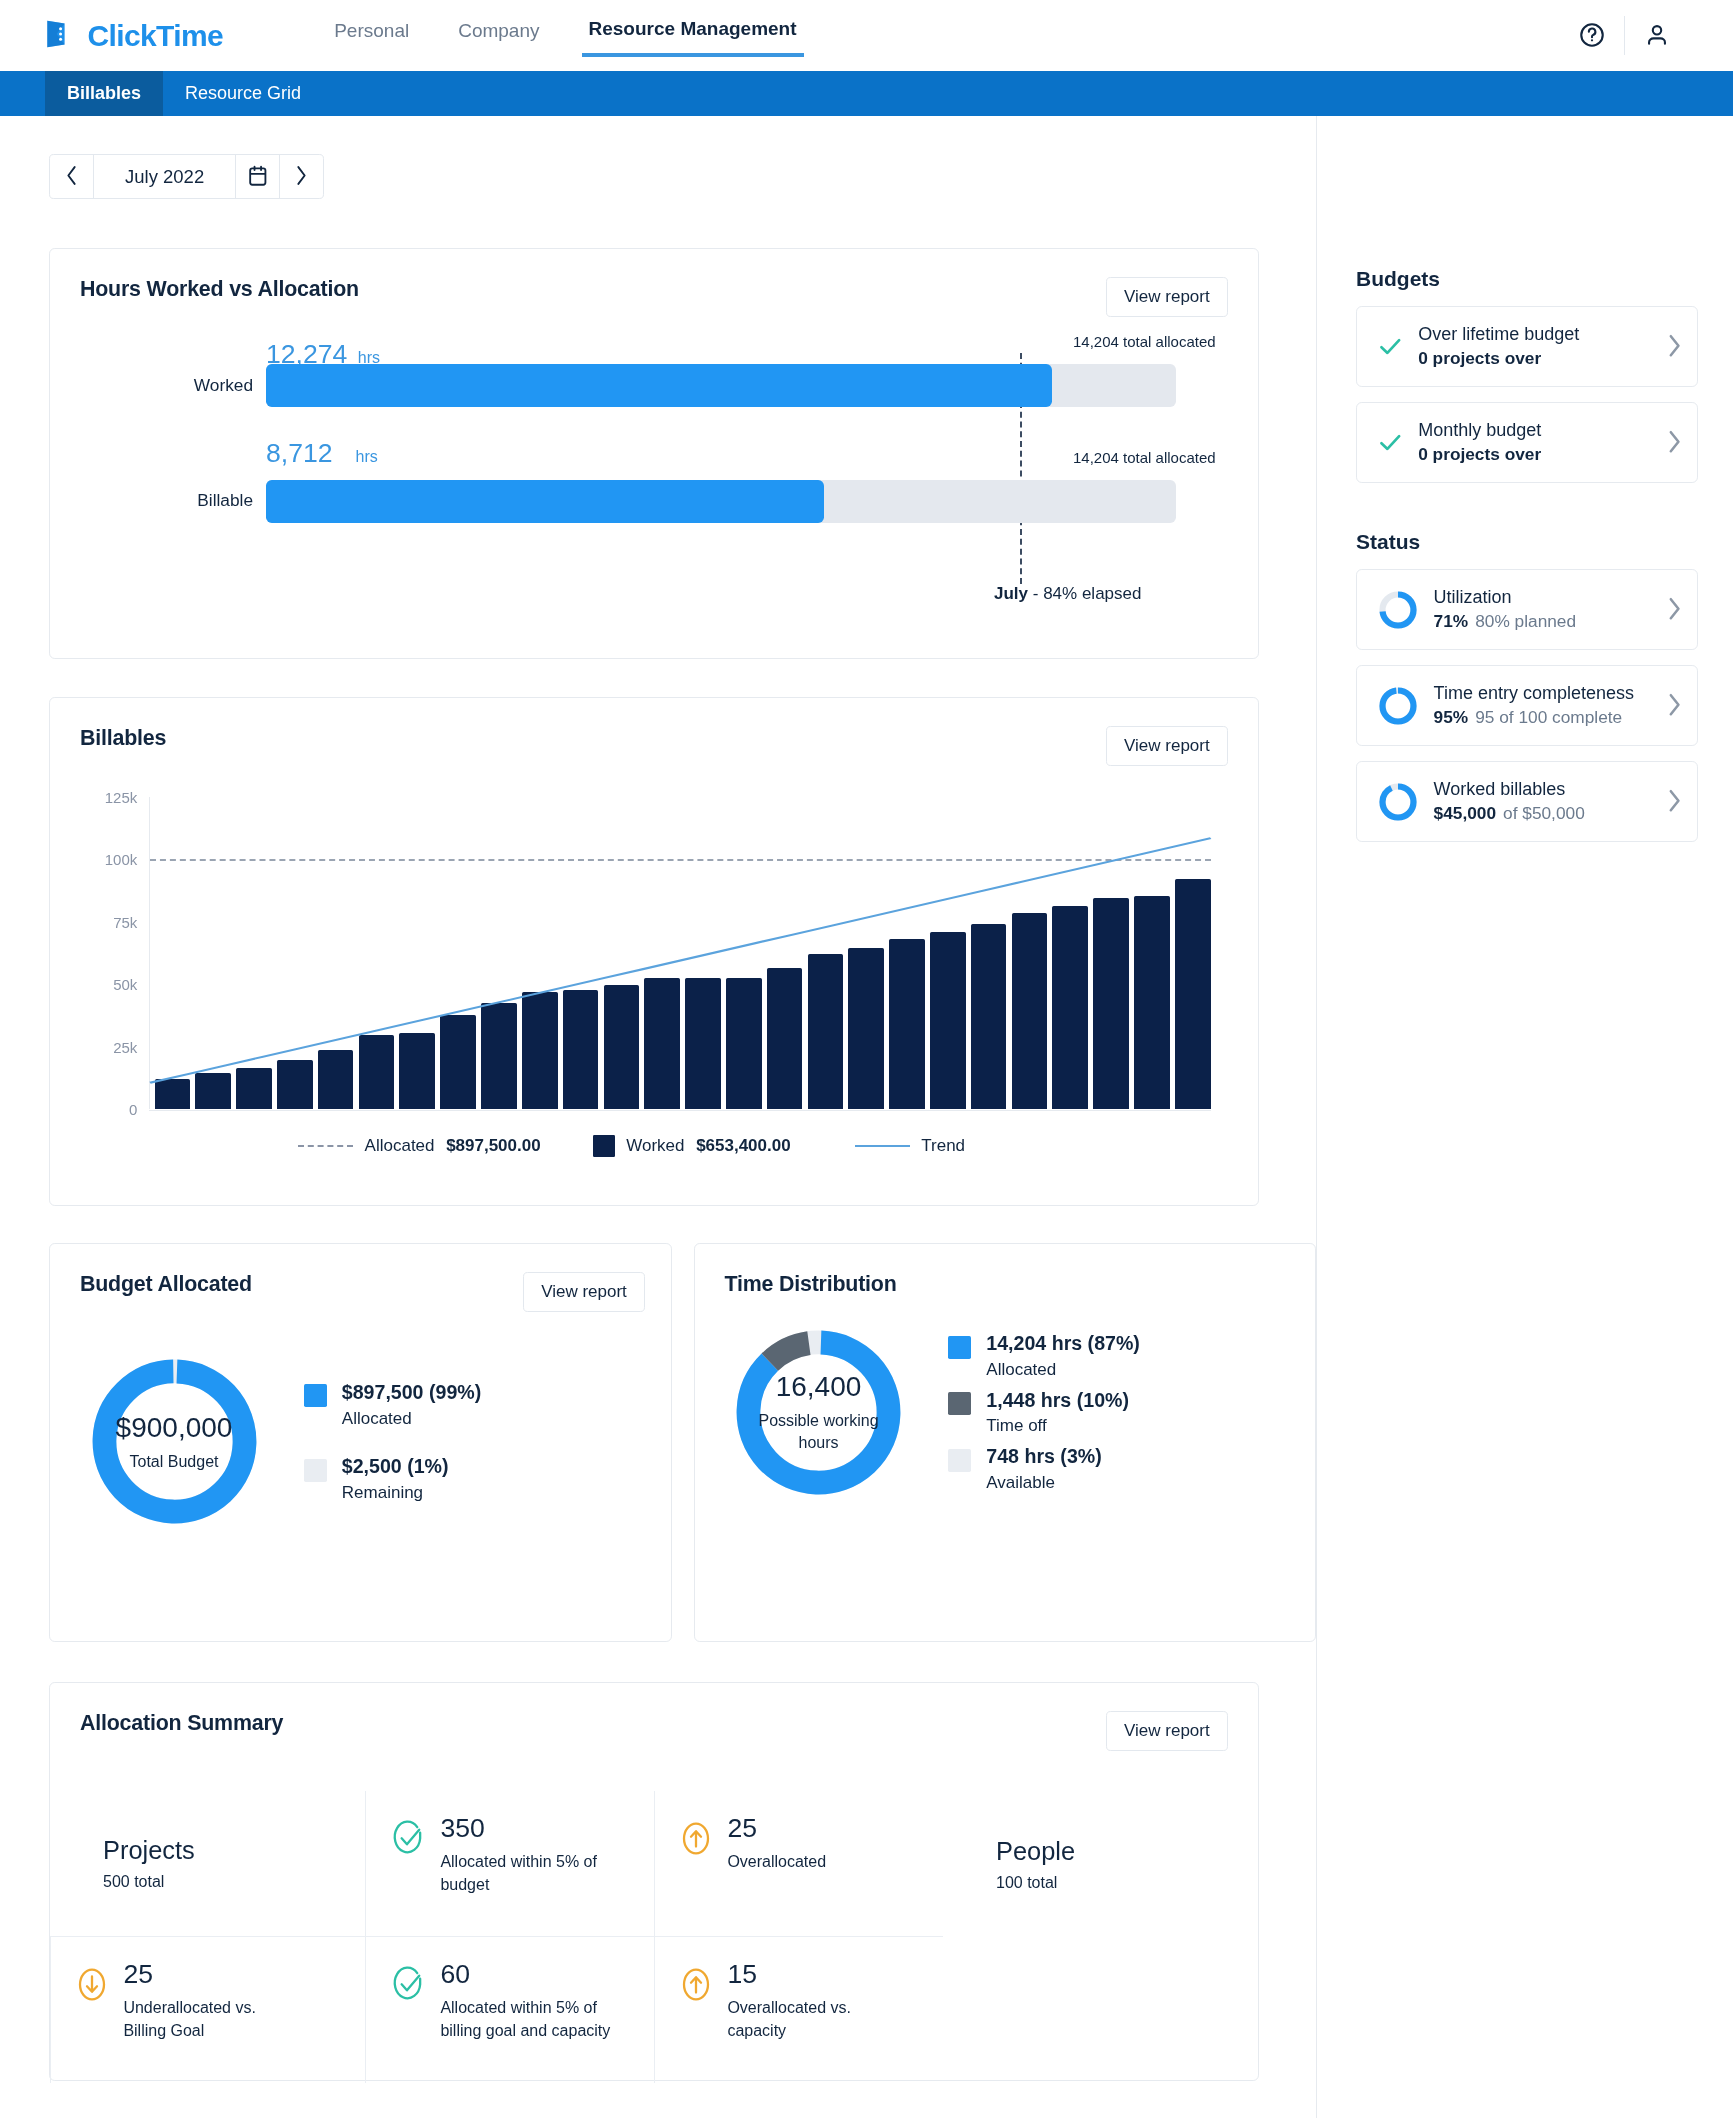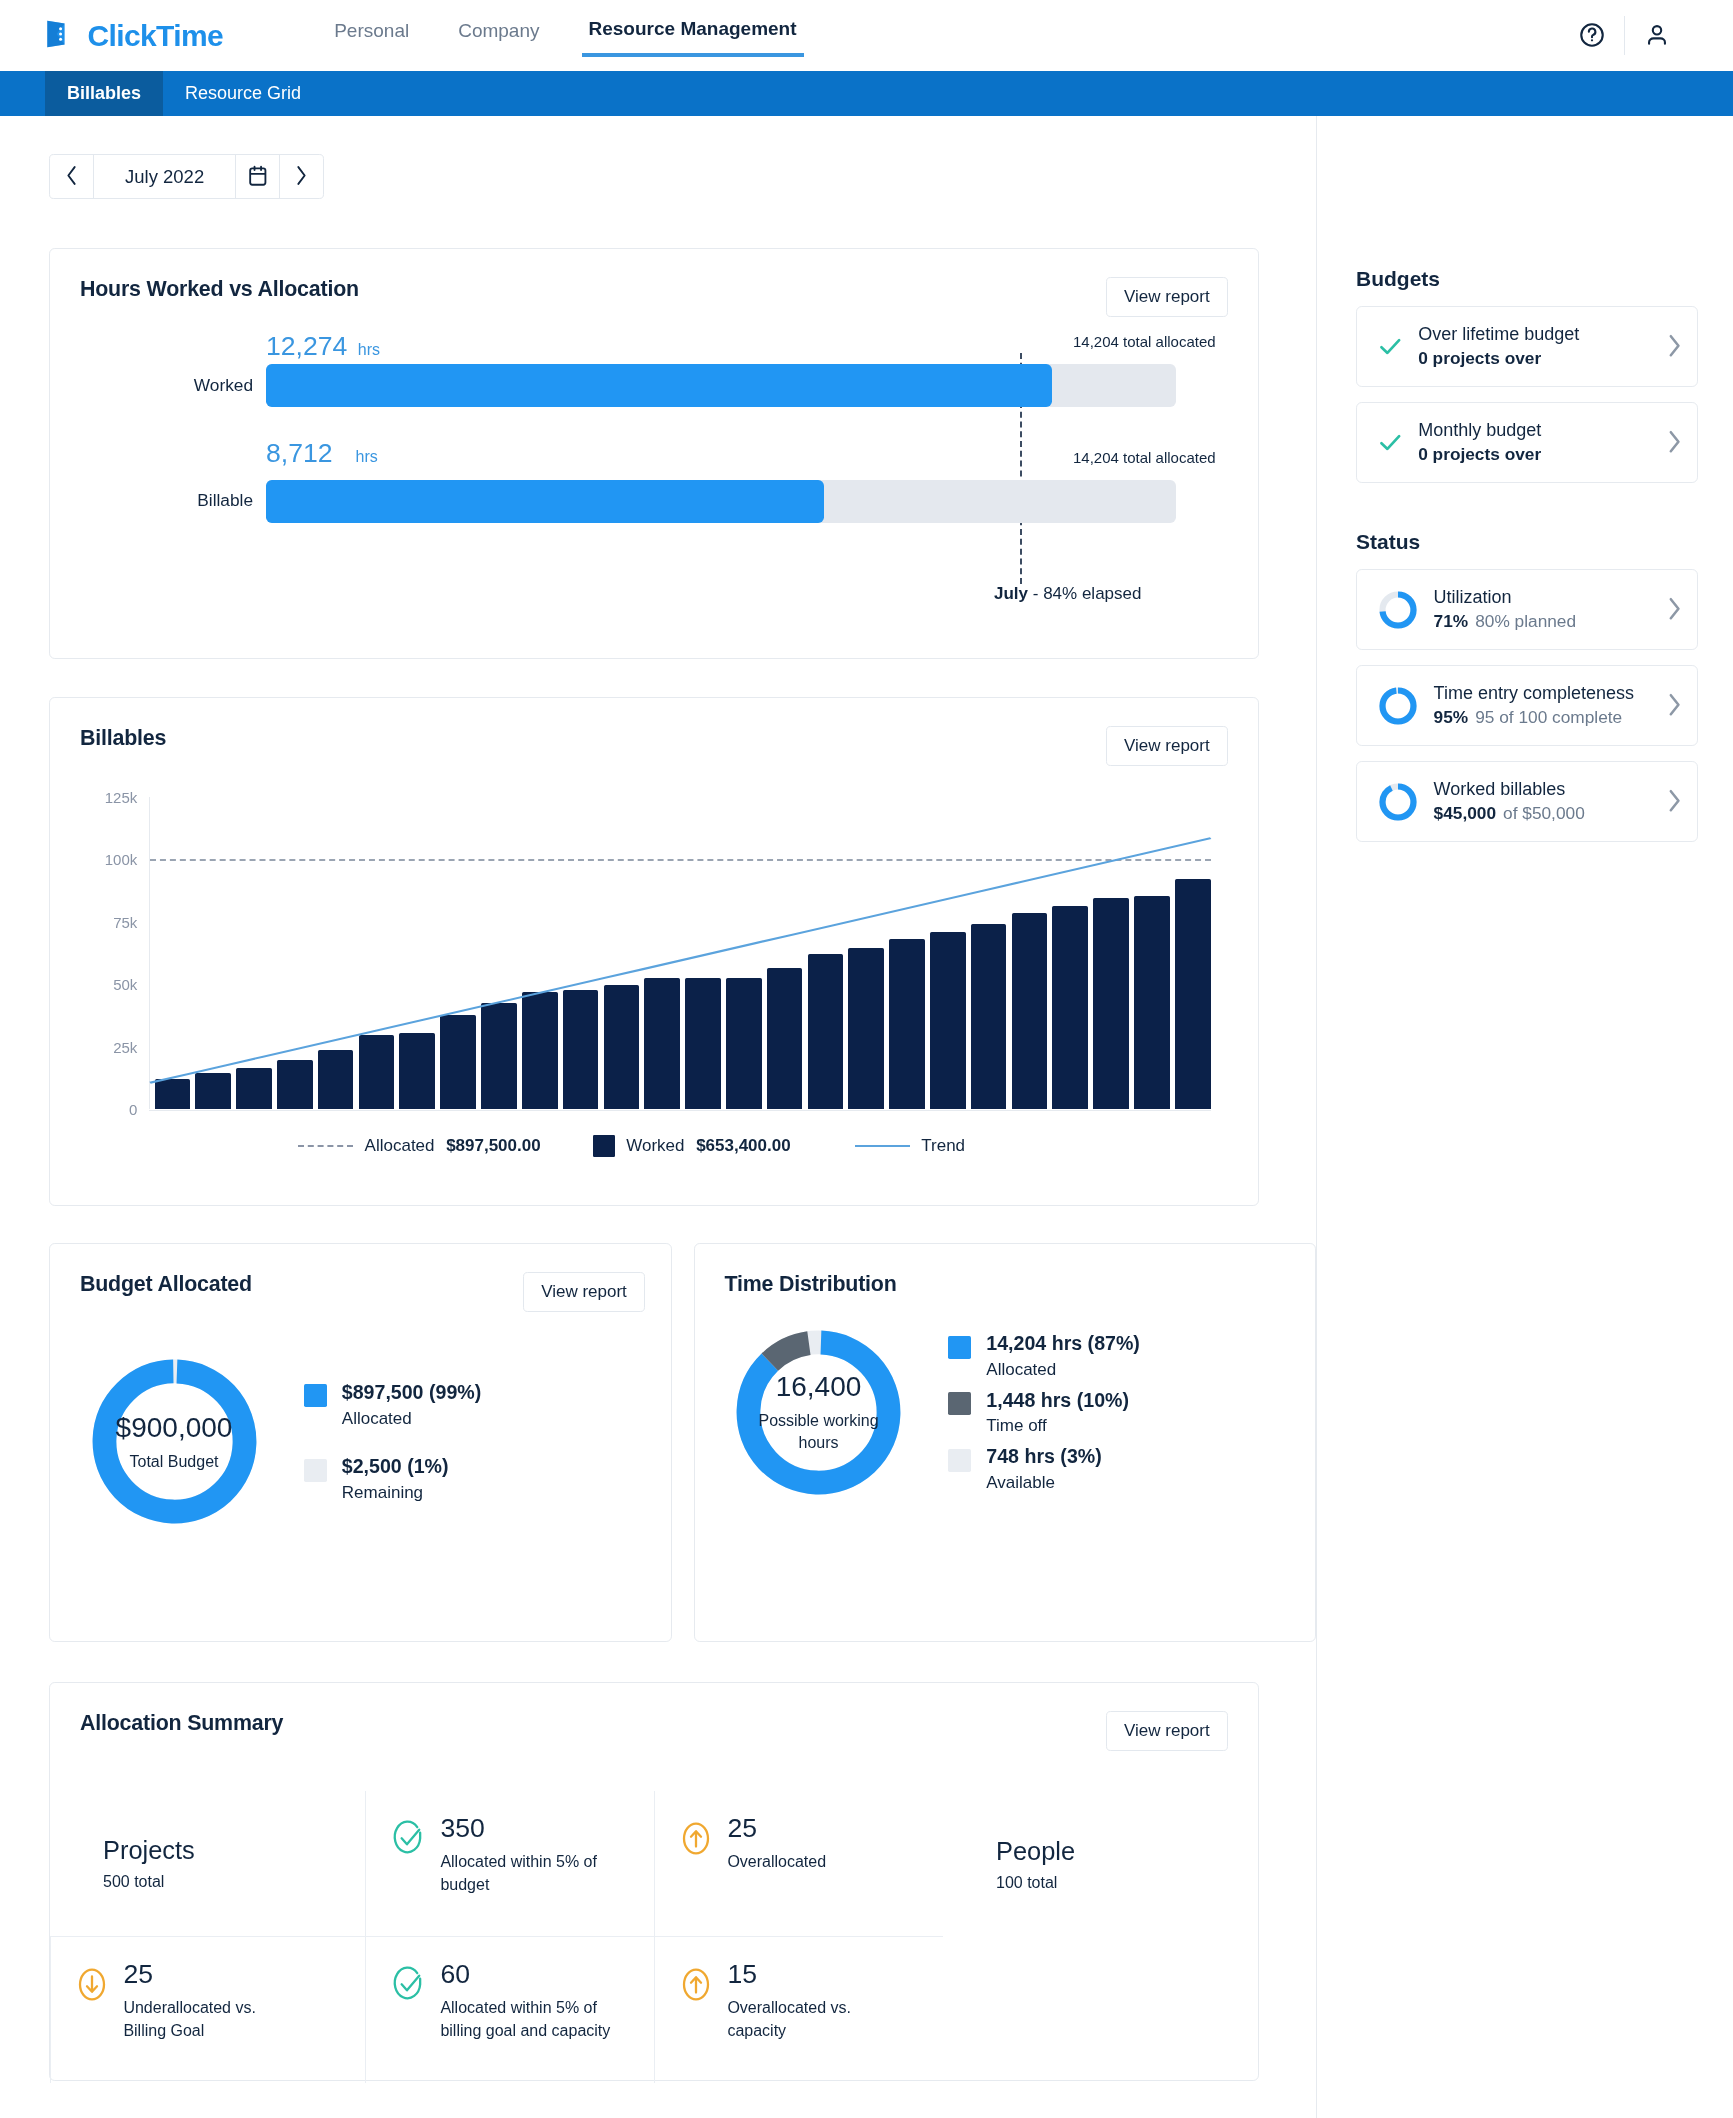--- a/index.html
+++ b/index.html
@@ -249,21 +249,21 @@
       <div class="card-head">
         <div class="card-title">Hours Worked vs Allocation</div>
         <button class="btn-outline">View report</button>
       </div>
 
       <div class="hw-body">
 
         <div class="vline" style="left:970px; top:36px; height:231px;"></div>
 
         <div class="hw-row" style="height:121px;">
-          <div class="hw-value" style="position:absolute; left:186px; top:14px;text-align:center;">
+          <div class="hw-value" style="position:absolute; left:186px; top:22px;text-align:center;">
             <span>12,274</span><span class="hw-unit">hrs</span>
           </div>
           <div class="alloc-note" style="position:absolute; left:993px; top:16px;">14,204 total allocated</div>
           <div class="hw-label" style="position:absolute; left:92px; width:81px; top:58px;">Worked</div>
           <div class="track" style="position:absolute; left:186px; right:52px; top:47px;">
             <div class="fill" style="width:86.4%;"></div>
           </div>
         </div>
 
         <div class="hw-row" style="height:127px;">

